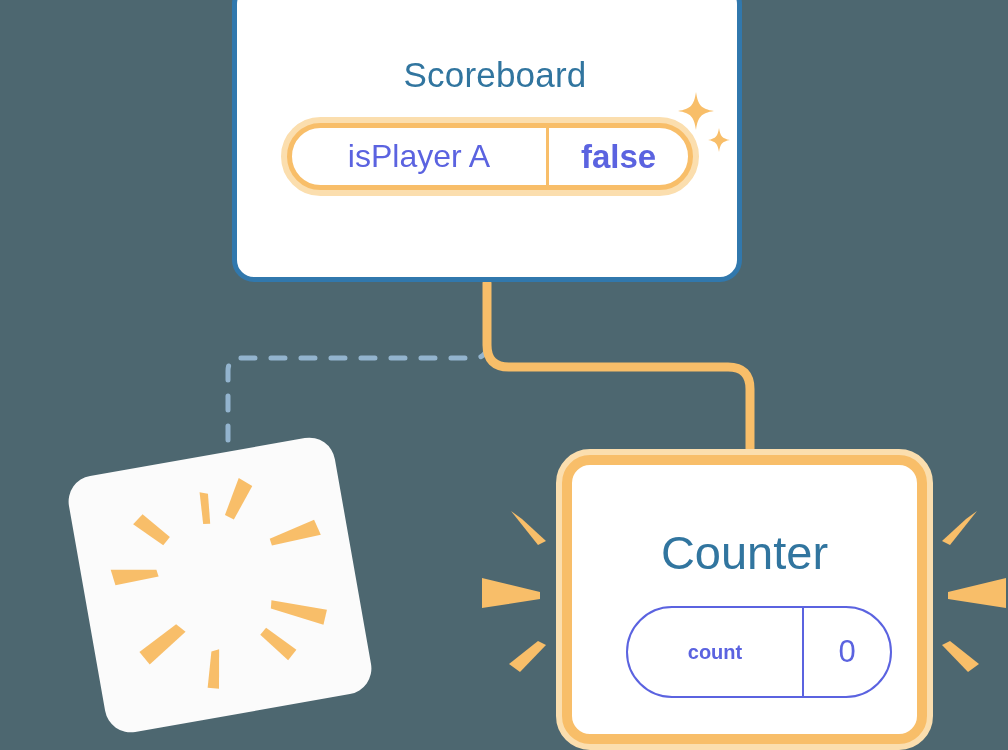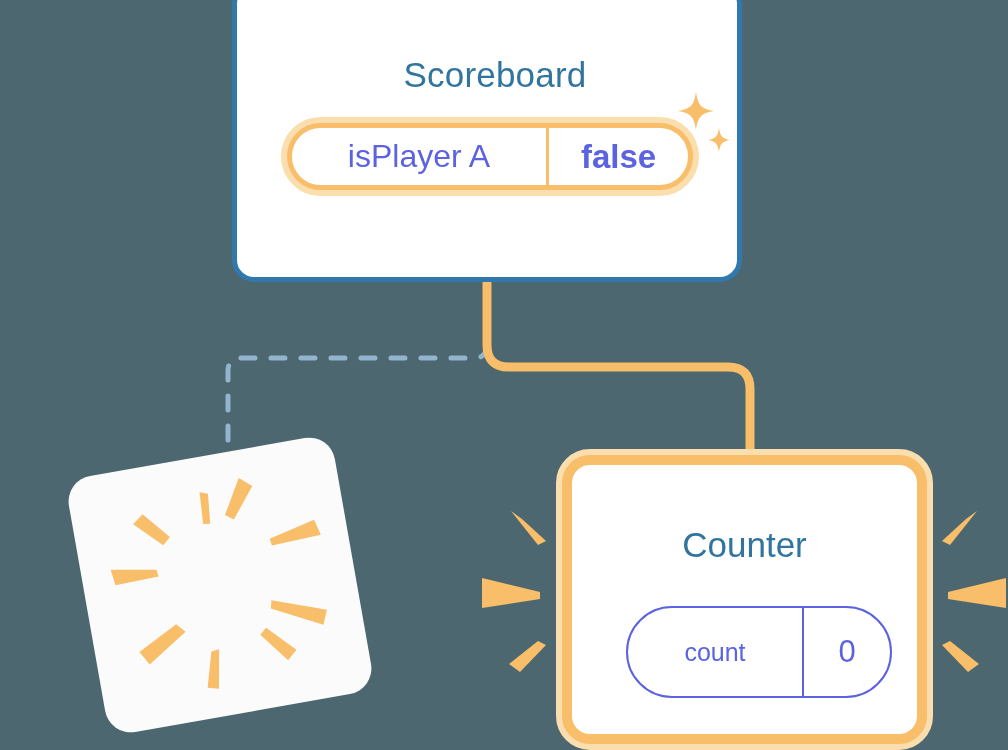--- a/index.html
+++ b/index.html
@@ -131,39 +131,40 @@
     border: 10px solid #f8be69;
     border-radius: 28px;
     box-sizing: border-box;
   }
   #counter-title {
     position: absolute;
     left: 0; right: 0;
     top: 60px;
     text-align: center;
     color: #31759f;
-    font-size: 35px;
+    font-size: 47px;
   }
   #counter-pill {
     position: absolute;
     left: 54px;
     top: 141px;
     width: 266px;
     height: 92px;
     border: 2px solid #5b63e0;
     border-radius: 50px;
     box-sizing: border-box;
     background: #ffffff;
     display: flex;
     align-items: stretch;
     overflow: hidden;
   }
   #counter-pill .pill-key {
     flex: 0 0 174px;
-    font-size: 25px;
+    font-size: 20px;
+    font-weight: bold;
   }
   #counter-pill .pill-divider {
     flex: 0 0 2px;
     background: #5b63e0;
   }
   #counter-pill .pill-val {
     flex: 1 1 auto;
     font-size: 31px;
   }
 

